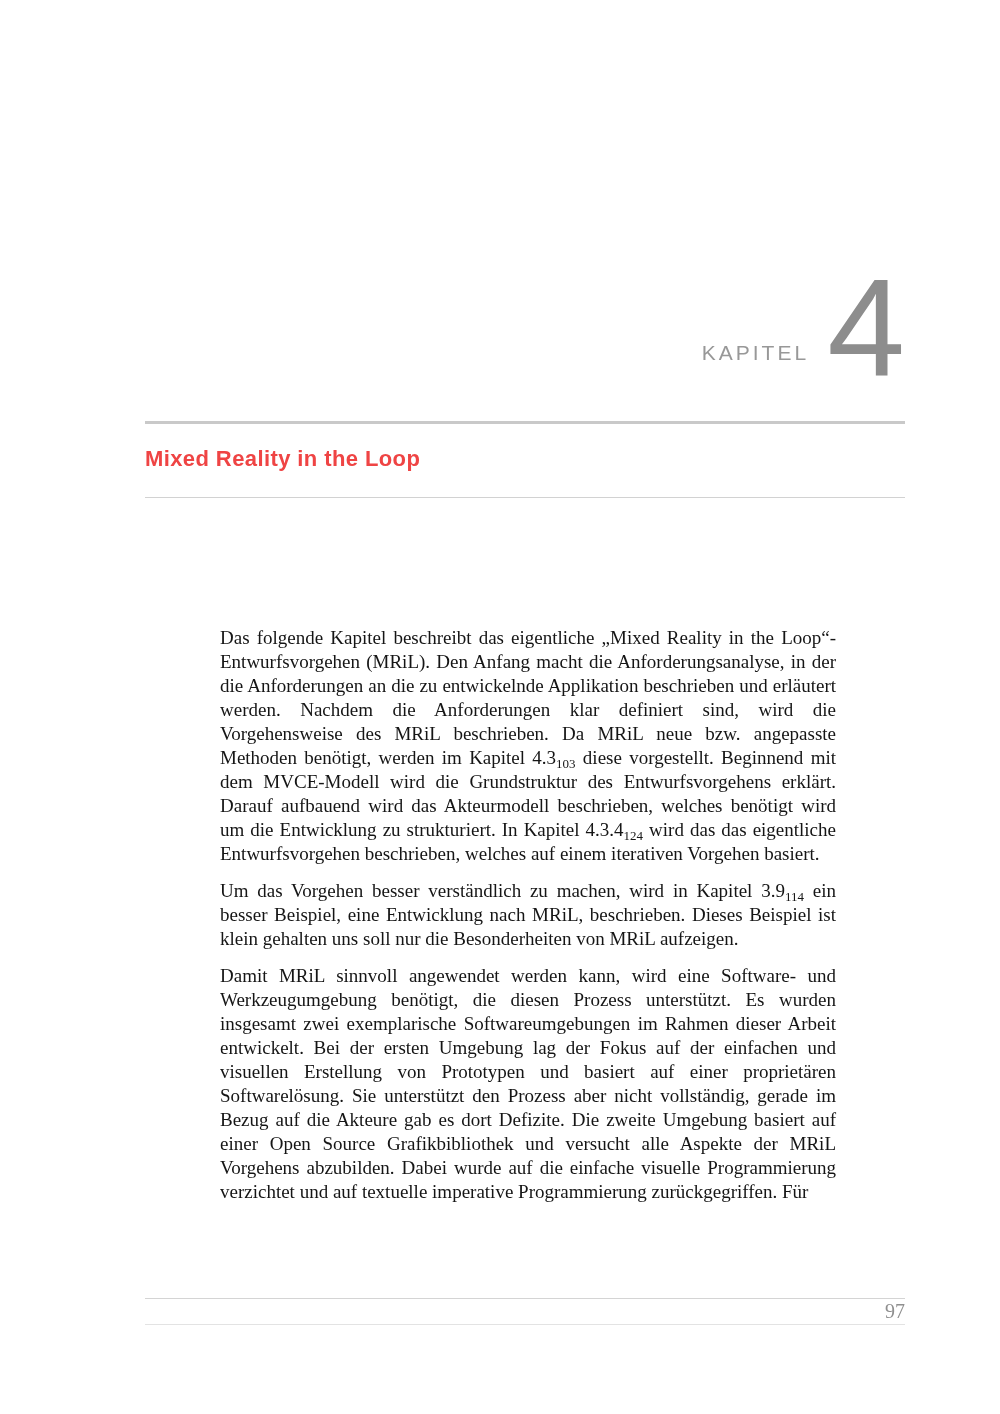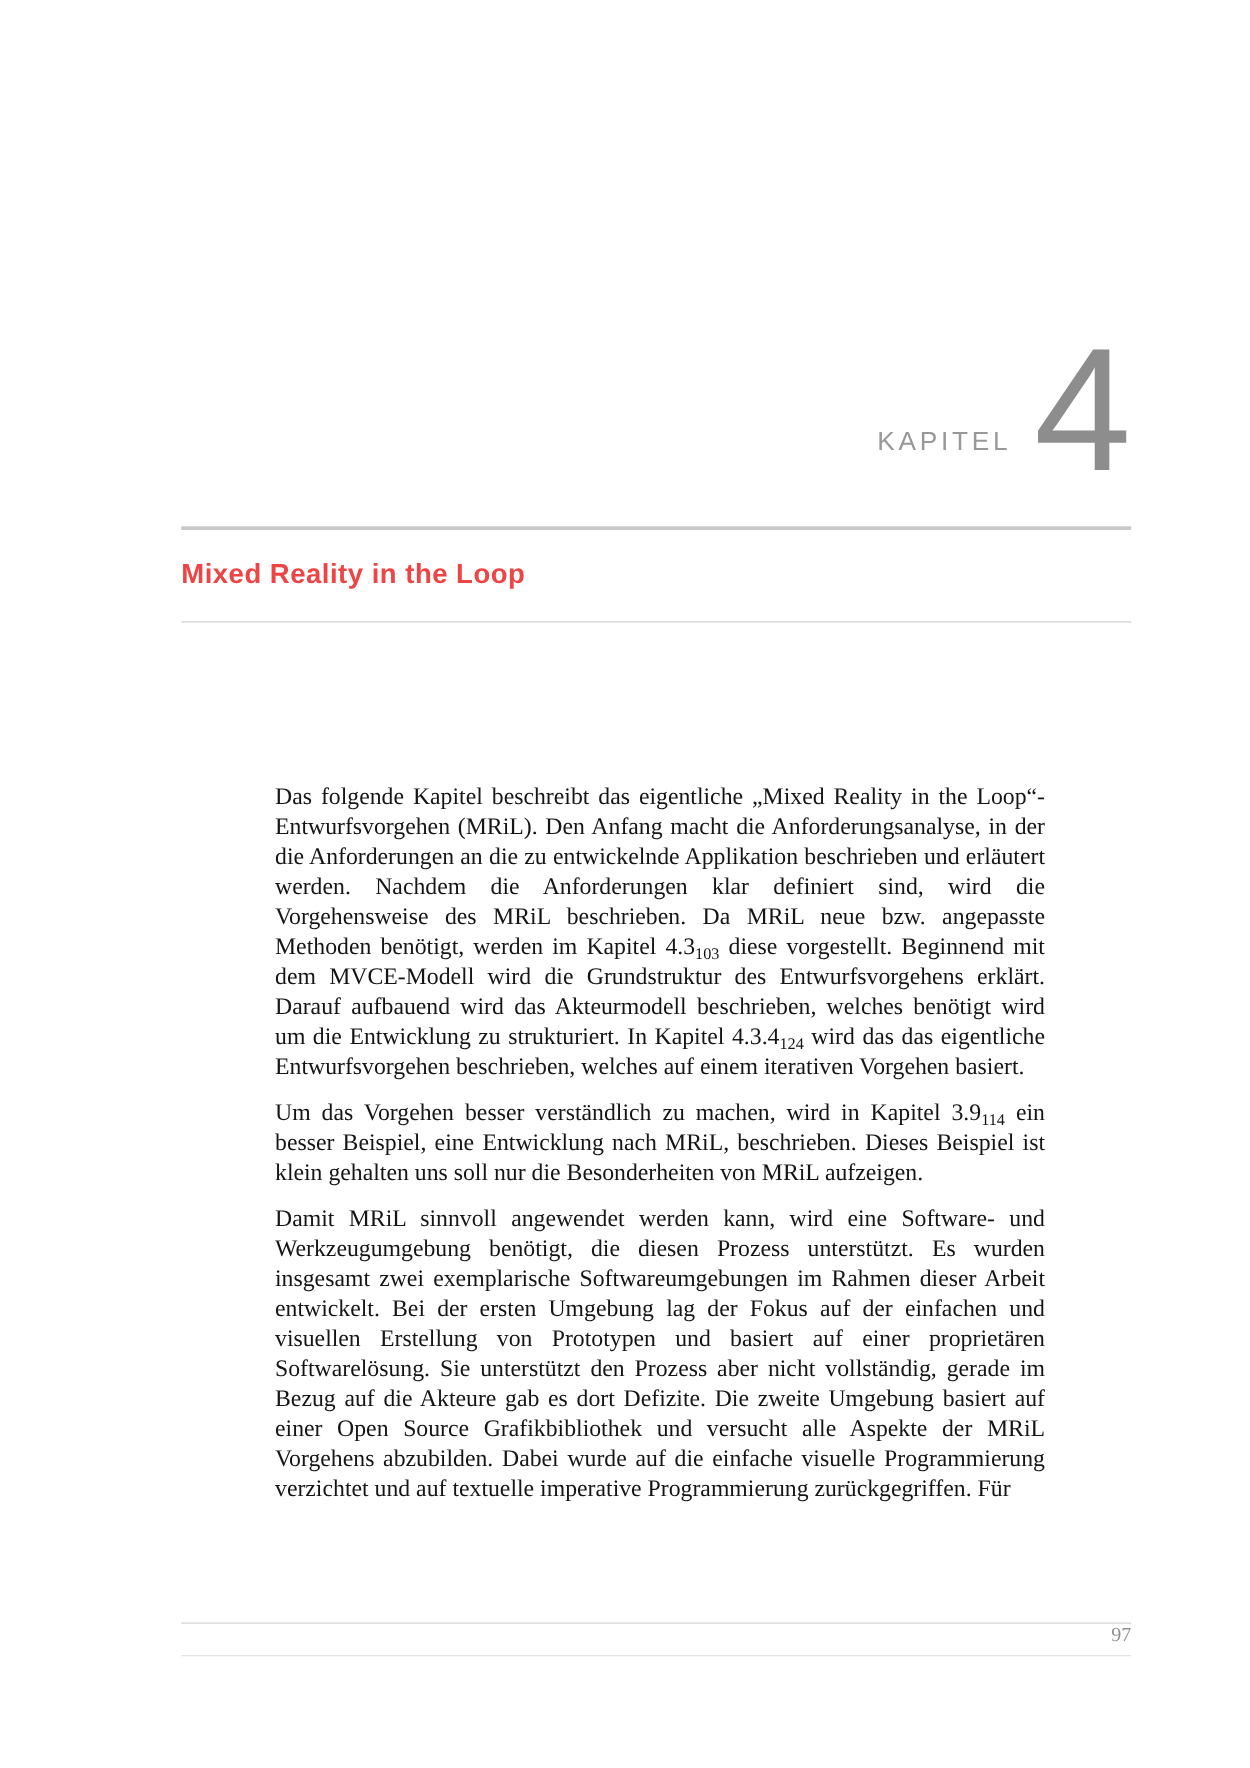--- a/index.html
+++ b/index.html
@@ -104,21 +104,21 @@
     top: 4px;
   }
   
   .page-number {
     position: absolute;
     left: 145px;
     top: 1300px;
     width: 760px;
     text-align: right;
     font-family: "Liberation Serif", serif;
-    font-size: 16px;
+    font-size: 20px;
     color: #8f8f8f;
   }
 </style>
 </head>
 <body>
 
 <div class="page">
 
   <div class="chapter-mark">
     <span class="kapitel-label">KAPITEL</span>

